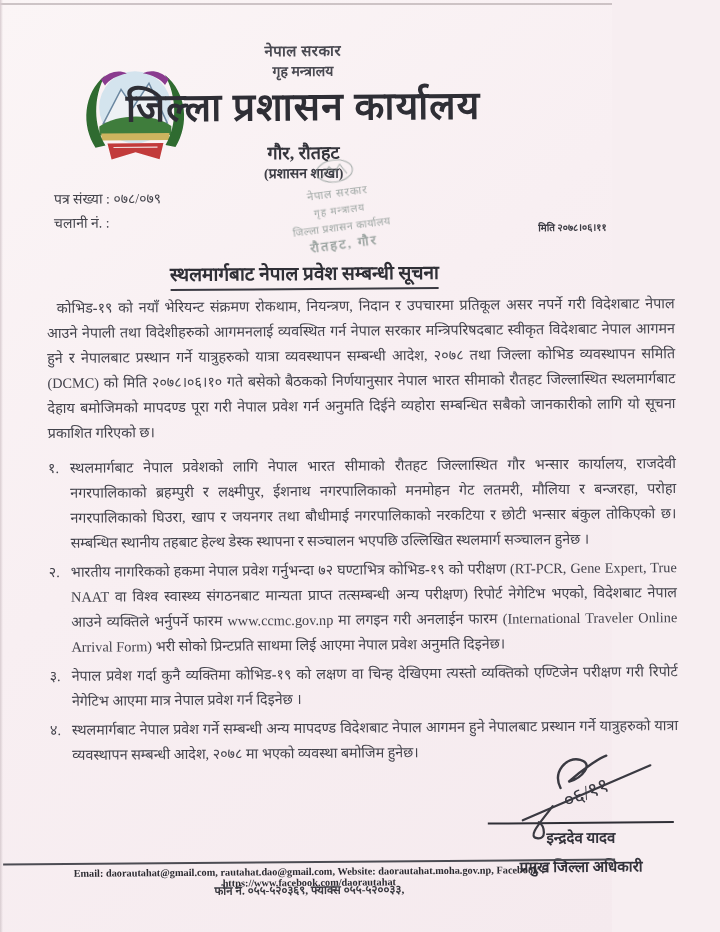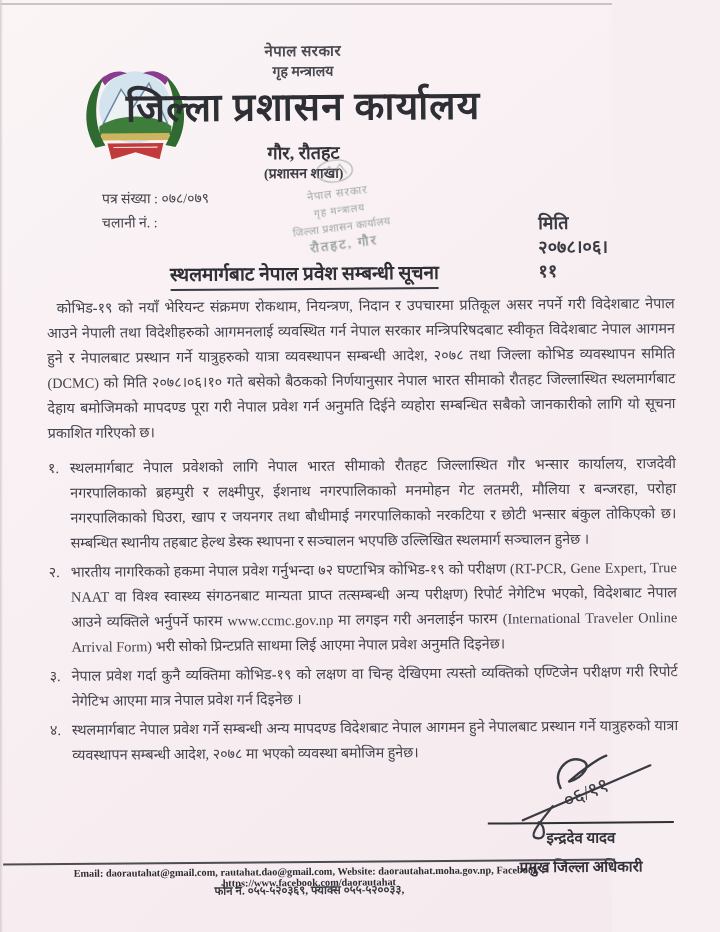--- a/index.html
+++ b/index.html
@@ -18,22 +18,22 @@
   
   .hdr-gov { position:absolute; top:40px; left:0; width:100%; font-size:15px; font-weight:bold; color:#4a4a52; letter-spacing:.5px; }
   .hdr-min { position:absolute; top:61px; left:0; width:100%; font-size:14px; font-weight:bold; color:#4a4a52; }
   .hdr-office { position:absolute; top:78px; left:0; width:100%; font-size:39px; font-weight:bold; color:#2e2e35; letter-spacing:1px; }
   .hdr-loc { position:absolute; top:140px; left:0; width:100%; font-size:18px; font-weight:bold; color:#35353c; }
   .hdr-branch { position:absolute; top:163px; left:0; width:100%; font-size:14px; font-weight:bold; color:#3d3d45; }
 
   .emblem { position:absolute; top:62px; left:82px; width:112px; height:104px; }
 
   
-  .meta-left { position:absolute; top:186px; left:56px; font-size:14px; color:#43434b; line-height:24px;margin-left:48px; }
-  .date { position:absolute; top:212px; left:540px; font-size:18px; font-weight:bold; color:#3b3b43; }
+  .meta-left { position:absolute; top:186px; left:56px; font-size:14px; color:#43434b; line-height:24px; }
+  .date { position:absolute; top:222px; left:540px; font-size:10px; font-weight:bold; color:#3b3b43; }
 
   
   .stamp { position:absolute; top:158px; left:256px; width:170px;
     transform:rotate(-7deg); text-align:center; color:#8b9793; opacity:.85;
     filter:blur(.35px); line-height:17px; }
   .stamp .s-emblem { display:block; margin:0 auto 1px; }
   .stamp .s1 { font-size:11px; letter-spacing:1px; }
   .stamp .s2 { font-size:10px; letter-spacing:1px; }
   .stamp .s3 { font-size:10.5px; letter-spacing:.5px; }
   .stamp .s4 { font-size:13px; font-weight:bold; letter-spacing:2px; }

